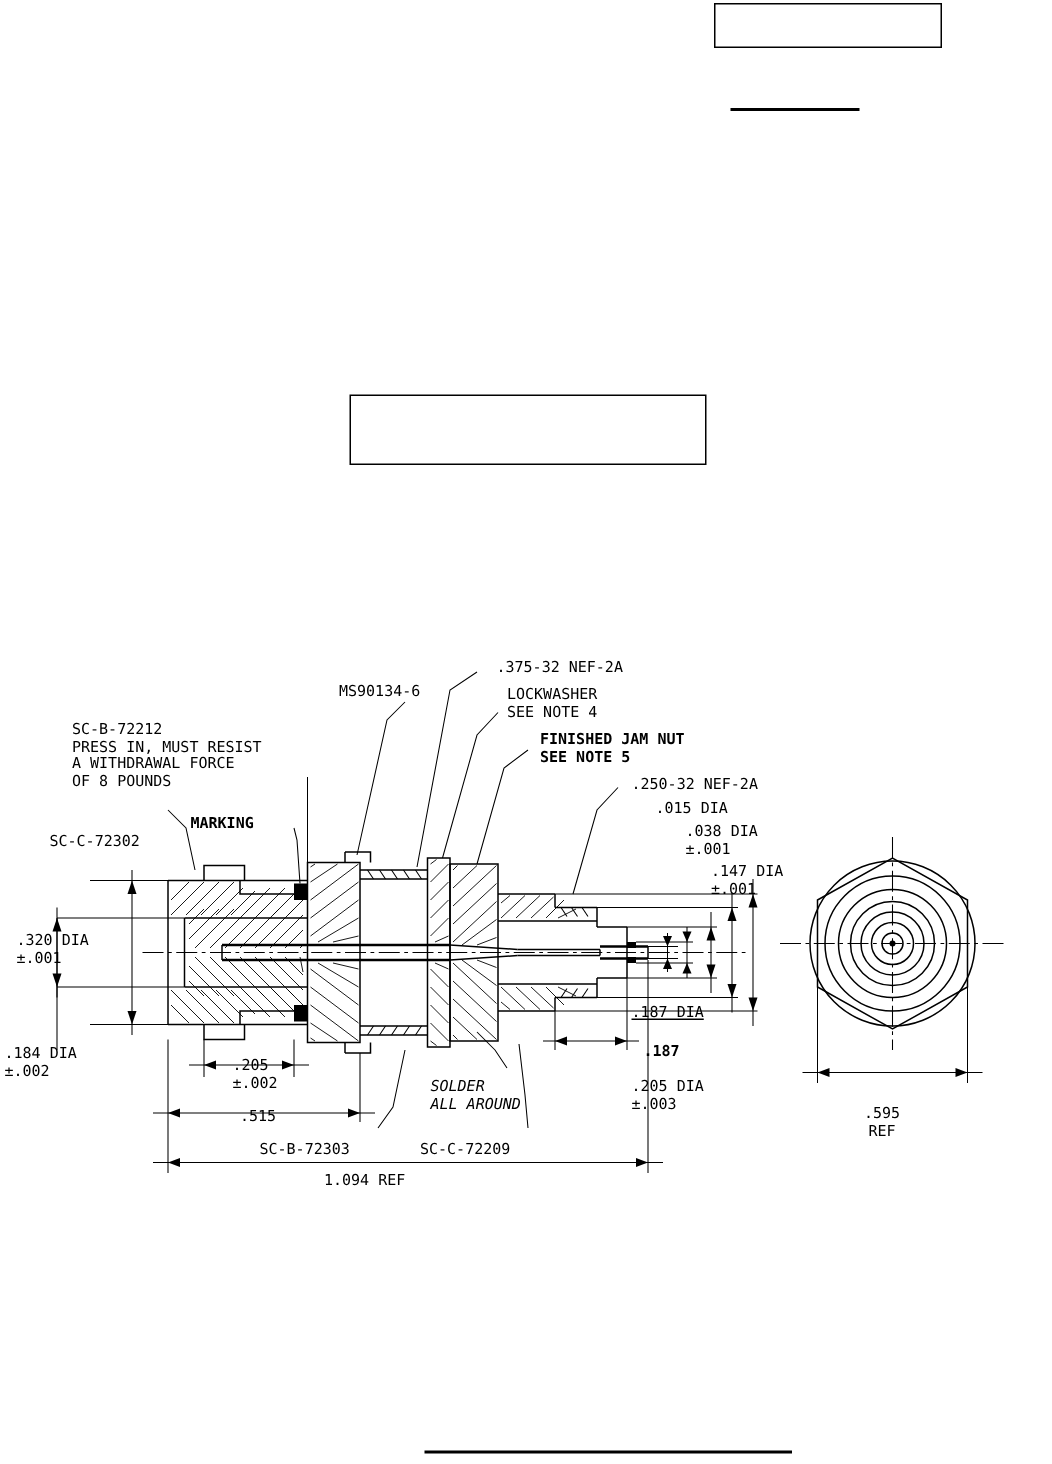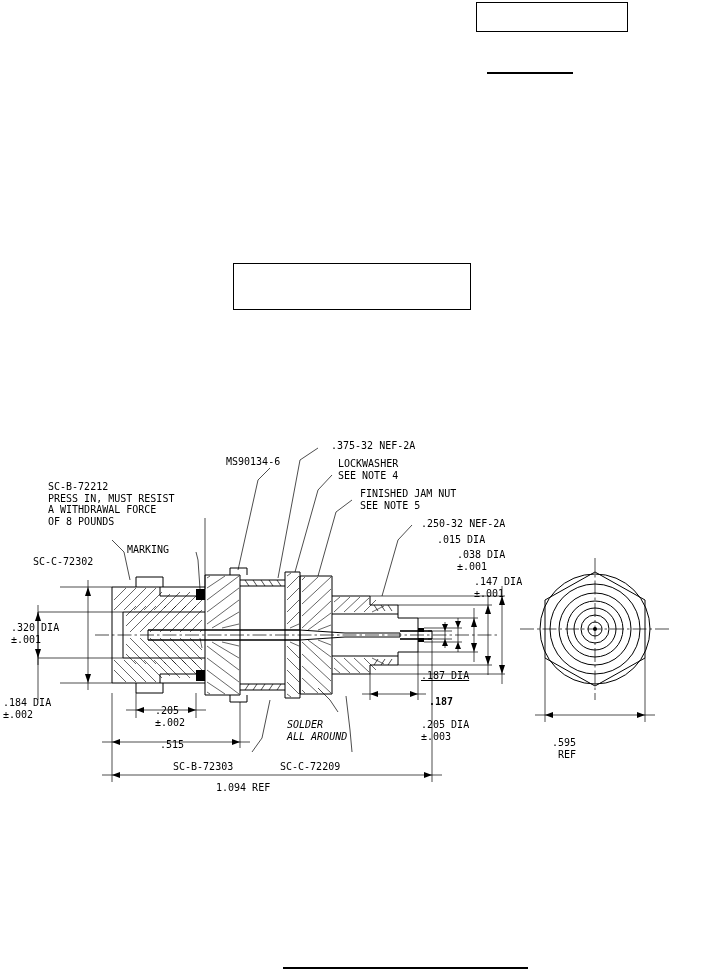--- a/index.html
+++ b/index.html
@@ -391,33 +391,33 @@
     <path class="ln-thin" d="M352 352 L350 330 L346 296"></path>
 
   </svg>
   </div>
 
   <span class="lbl" style="left:331px; top:440px;">.375-32 NEF-2A</span>
 
   <span class="lbl" style="left:338px; top:458px;">LOCKWASHER
 SEE NOTE 4</span>
 
-  <span class="lbl" style="left:360px; top:488px;">FINISHED JAM NUT
+  <span class="lbl" style="left:360px; top:488px;font-weight:bold;">FINISHED JAM NUT
 SEE NOTE 5</span>
 
   <span class="lbl" style="left:421px; top:518px;">.250-32 NEF-2A</span>
 
   <span class="lbl" style="left:190px; top:456px;padding-left:36px;">MS90134-6</span>
 
   <span class="lbl" style="left:48px; top:481px; line-height:11.5px;">SC-B-72212
 PRESS IN, MUST RESIST
 A WITHDRAWAL FORCE
 OF 8 POUNDS</span>
 
-  <span class="lbl" style="left:127px; top:544px;">MARKING</span>
+  <span class="lbl" style="left:127px; top:544px;font-weight:bold;">MARKING</span>
 
   <span class="lbl" style="left:33px; top:556px;text-align:center;">SC-C-72302</span>
 
   <span class="lbl" style="left:287px; top:719px;font-style:italic;">SOLDER
 ALL AROUND</span>
 
   <span class="lbl" style="left:173px; top:761px;">SC-B-72303</span>
 
   <span class="lbl" style="left:280px; top:761px;">SC-C-72209</span>
 
@@ -442,16 +442,16 @@
 
   <span class="lbl" style="left:216px; top:782px;">1.094 REF</span>
 
   <span class="lbl" style="left:421px; top:670px;text-decoration:underline;">.187 DIA</span>
 
   <span class="lbl" style="left:429px; top:696px;font-weight:bold;">.187</span>
 
   <span class="lbl" style="left:421px; top:719px;">.205 DIA
 ±.003</span>
 
-  <span class="lbl" style="left:552px; top:737px; text-align:right;">.595
+  <span class="lbl" style="left:576px; top:737px; text-align:center;">.595
 REF</span>
 
 </div>
 
 </body></html>

